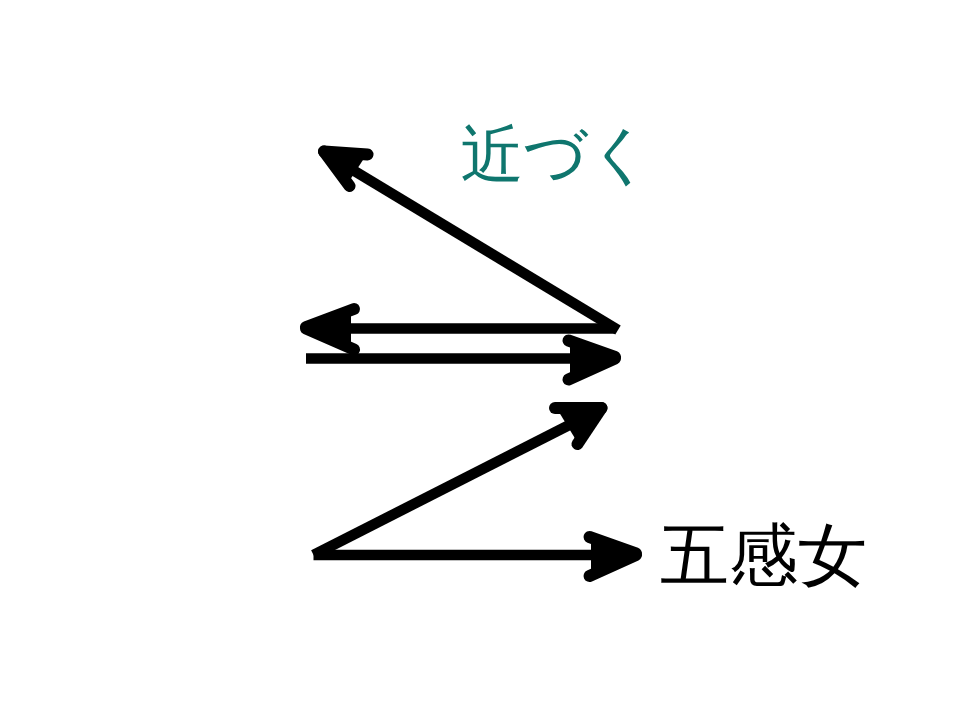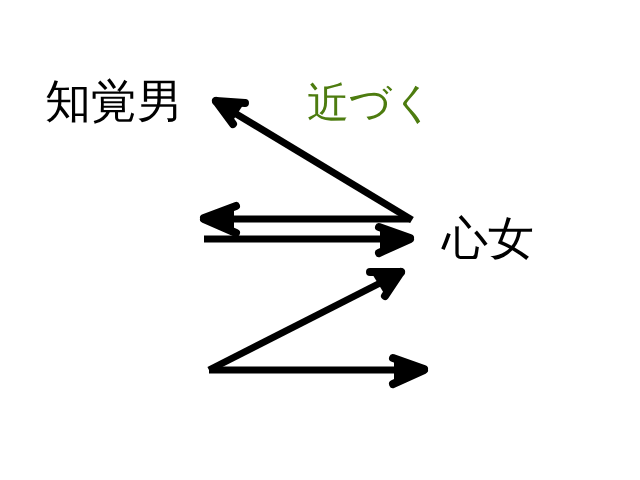--- a/index.html
+++ b/index.html
@@ -27,21 +27,21 @@
     position: absolute;
     color: #000000;
     font-size: 46px;
     line-height: 46px;
     font-weight: 400;
     white-space: nowrap;
     letter-spacing: 0px;
   }
   .edge-label {
     position: absolute;
-    color: #4d7c0f;
+    color: #0f766e;
     font-size: 42px;
     line-height: 42px;
     font-weight: 400;
     white-space: nowrap;
   }
   
   #node-chikaku-otoko { left: 45px;  top: 78px;  }
   #node-kokoro-otoko  { left: 47px;  top: 215px; }
   #node-gokan-otoko   { left: 44px;  top: 347px; }
   #node-kokoro-onna   { left: 442px; top: 215px; }
@@ -84,22 +84,21 @@
     </g>
 
     <g>
       <line x1="209" y1="370" x2="414" y2="370" stroke="#000000" stroke-width="7" stroke-linecap="butt"></line>
       <polygon points="425,369 394,357 394,383" fill="#000000"></polygon>
       <line x1="424" y1="369" x2="393" y2="358" stroke="#000000" stroke-width="8" stroke-linecap="round"></line>
       <line x1="424" y1="370" x2="393" y2="384" stroke="#000000" stroke-width="8" stroke-linecap="round"></line>
     </g>
   </svg>
 
-  <div class="node-label" id="node-chikaku-otoko">知覚男</div>
 
 
 
-  <div class="node-label" id="node-kokoro-onna">心女</div>
 
+  <div class="node-label" id="node-gokan-onna">五感女</div>
 
   <div class="edge-label" id="label-chikazuku">近づく</div>
 
 </div>
 
 </body></html>

